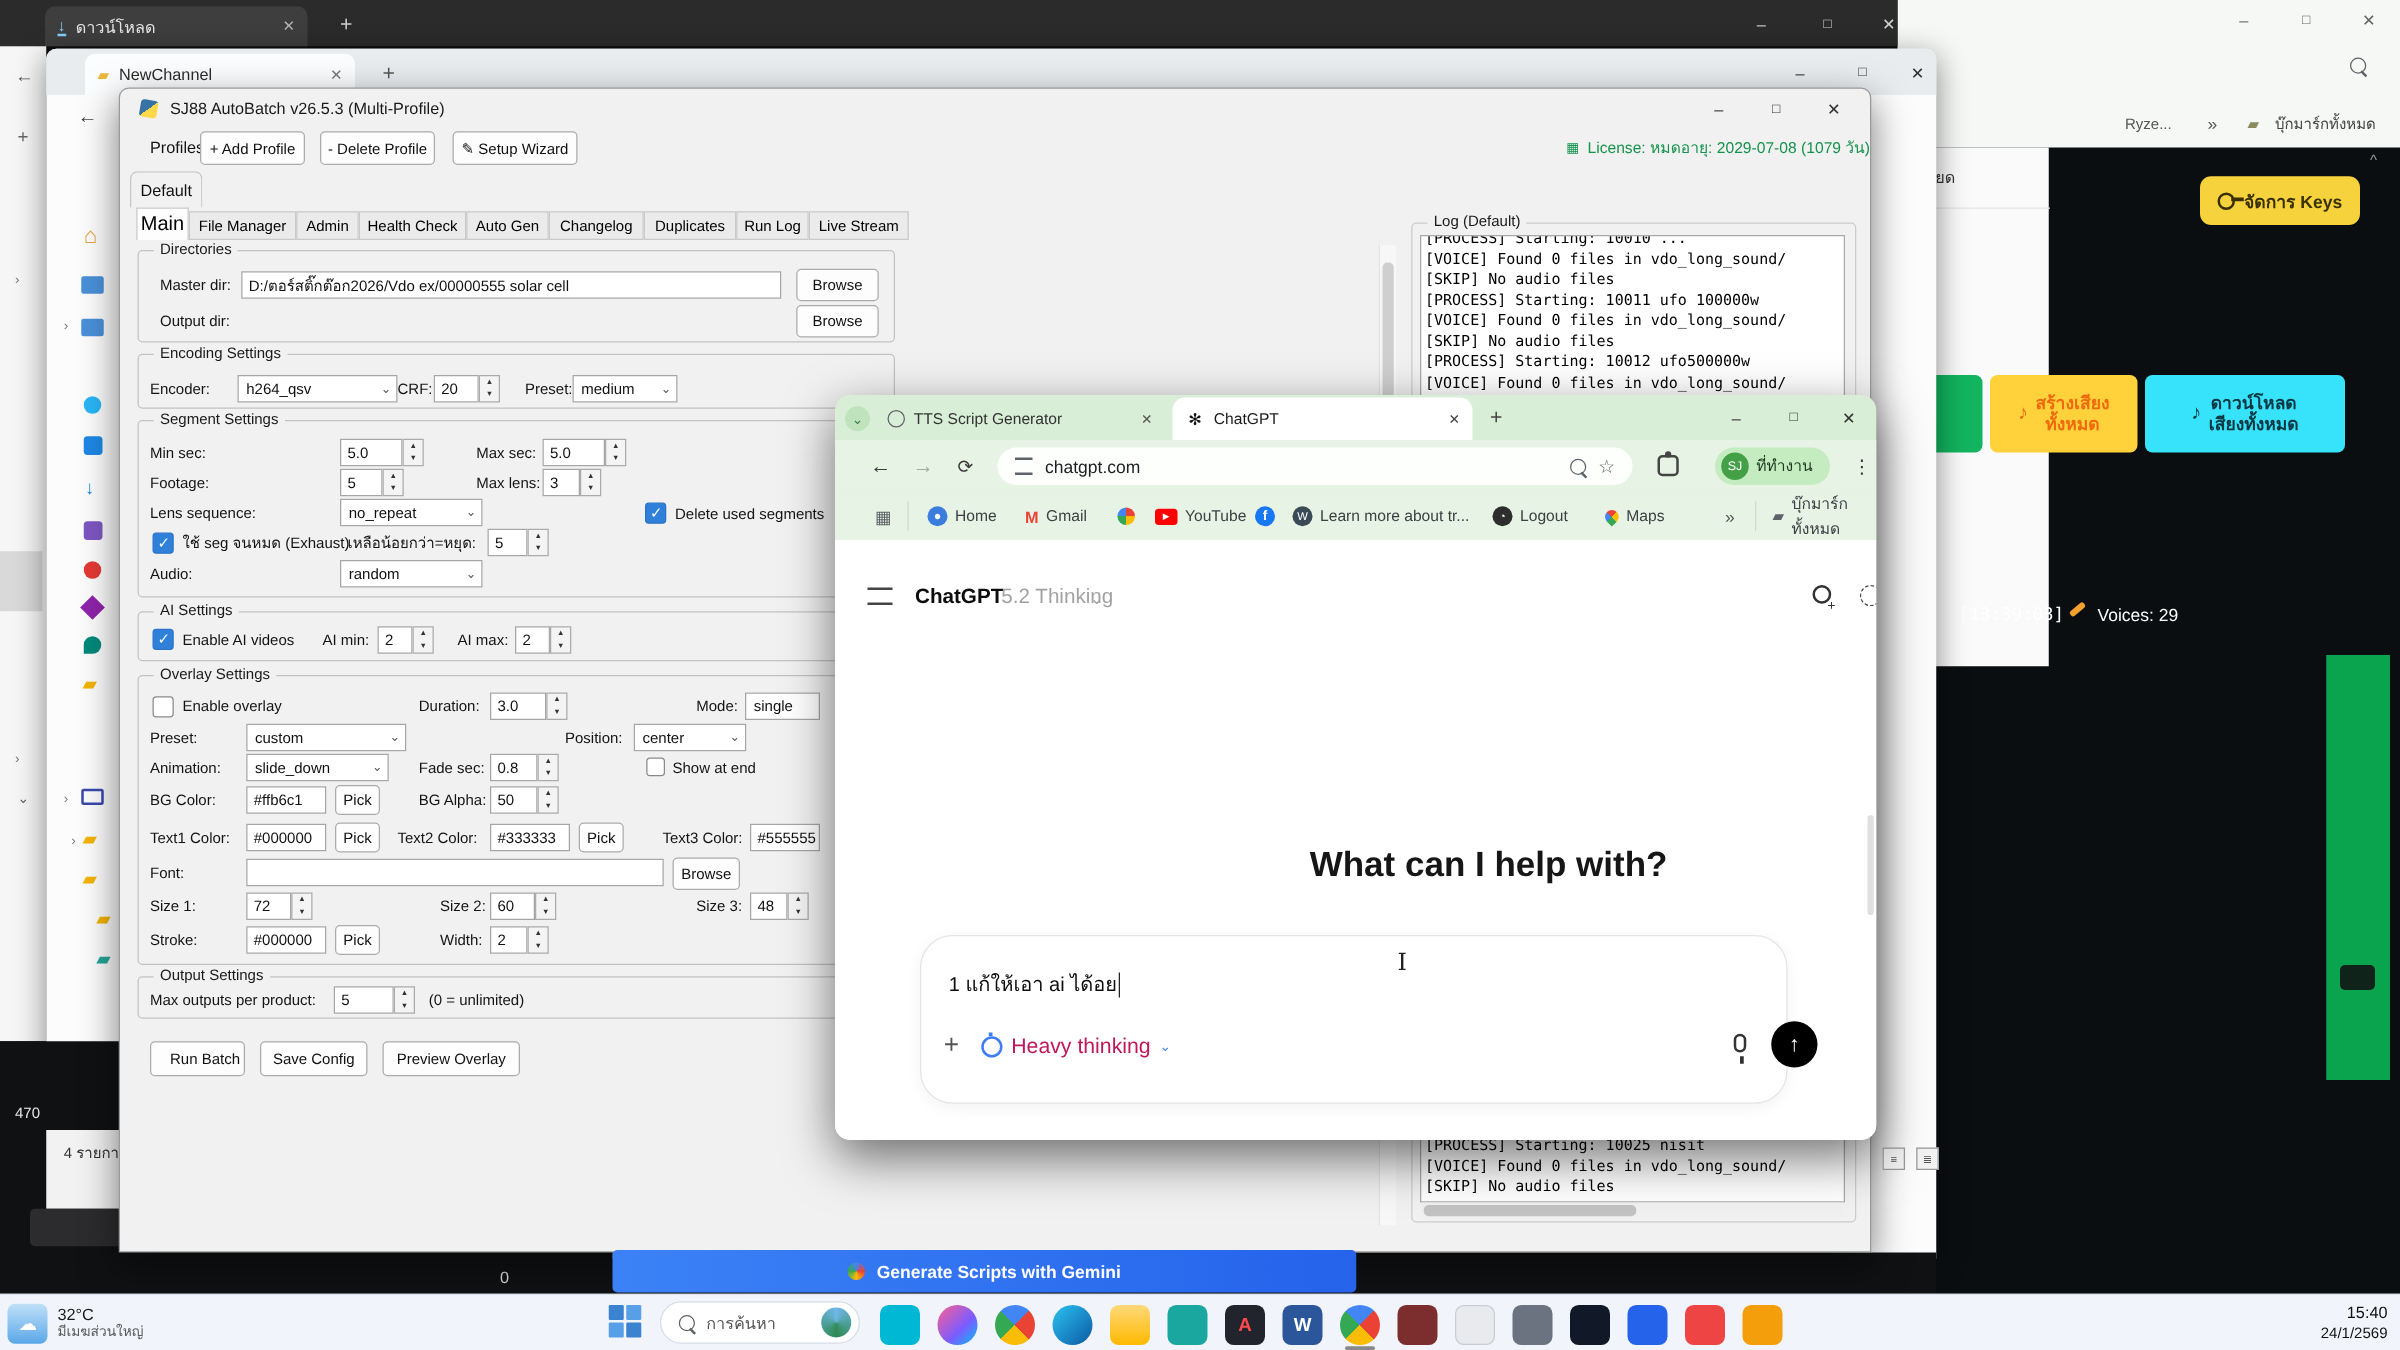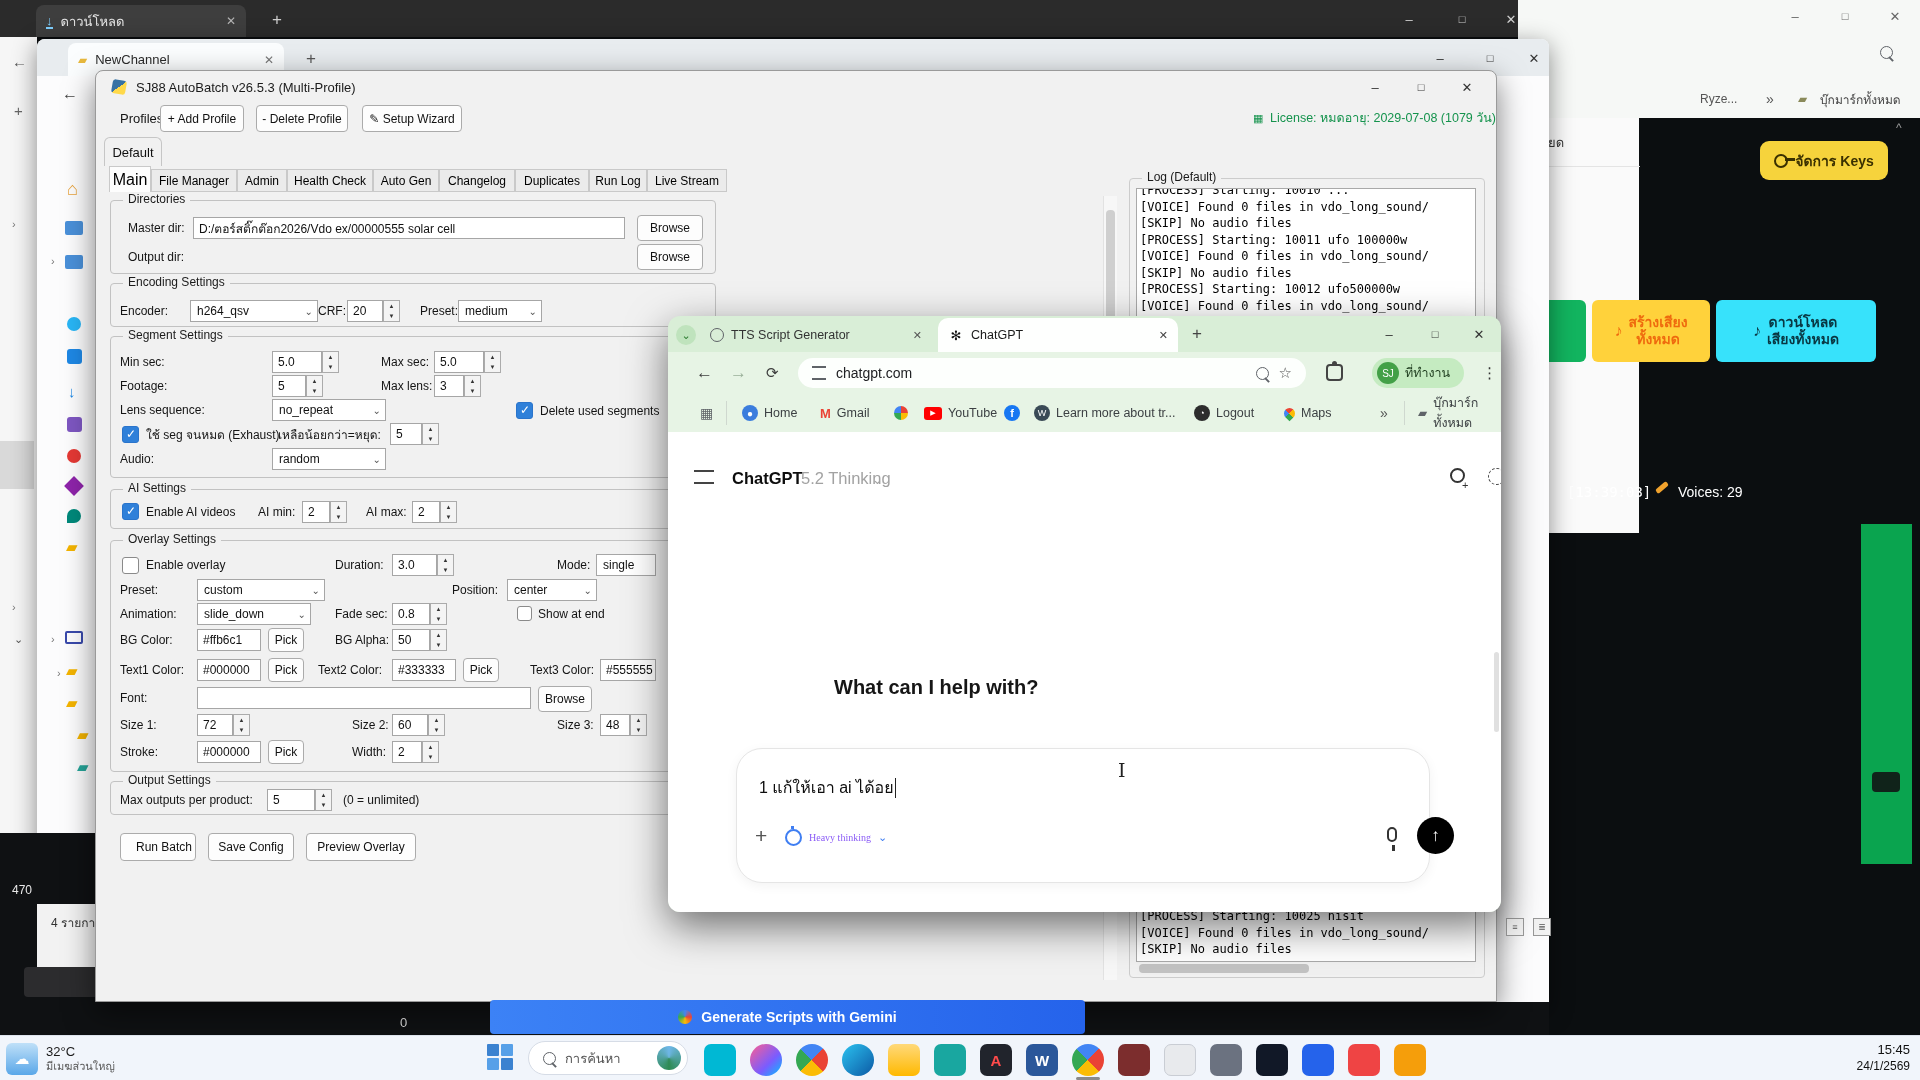--- a/index.html
+++ b/index.html
@@ -478,33 +478,33 @@
     <div class="ab" style="left:0;top:116px;width:833px;height:480px;background:#ffffff;border-radius:0 0 12px 12px;overflow:hidden;">
       <div class="ab" style="left:26px;top:38px;width:20px;height:14px;border-top:2px solid #444;border-bottom:2px solid #444;"></div>
       <div class="lb" style="left:64px;top:46px;font-size:16.5px;font-weight:bold;color:#0d0d0d;">ChatGPT</div>
       <div class="lb" style="left:133px;top:46px;font-size:16.5px;color:#a2a2a2;">5.2 Thinking</div>
       <div class="lb" style="left:204px;top:47px;font-size:13px;color:#a2a2a2;">⌄</div>
       <div class="ab" style="left:782px;top:36px;width:15px;height:15px;border:2px solid #333;border-radius:50%;">
         <span style="position:absolute;left:10px;top:9px;font-size:11px;color:#333;">+</span>
       </div>
       <div class="ab" style="left:820px;top:36px;width:17px;height:17px;border:1.8px dashed #444;border-radius:50%;"></div>
 
-      <div class="ab" style="left:166px;top:244px;width:500px;text-align:left;font-size:20px;font-weight:600;color:#161616;">What can I help with?</div>
+      <div class="ab" style="left:166px;top:244px;width:500px;text-align:right;font-size:28px;font-weight:600;color:#161616;">What can I help with?</div>
 
       <div class="ab" style="left:68px;top:316px;width:694px;height:135px;border:1px solid #e5e5e5;border-radius:26px;background:#fff;box-shadow:0 3px 12px rgba(0,0,0,.05);">
         <div class="ab" style="left:22px;top:26px;font-size:16px;color:#0d0d0d;display:flex;align-items:center;">
           <span>1 แก้ให้เอา ai ได้อย</span>
           <span style="display:inline-block;width:1.5px;height:20px;background:#222;margin-left:1px;"></span>
         </div>
         <div class="lb" style="left:18px;top:87px;font-size:21px;color:#555;">+</div>
         <div class="ab" style="left:48px;top:75px;height:26px;display:flex;align-items:center;gap:7px;">
           <span style="width:13px;height:13px;border:2px solid #3f7ef2;border-radius:50%;position:relative;flex:none;">
             <span style="position:absolute;left:4px;top:-5px;width:3px;height:3px;background:#3f7ef2;"></span>
           </span>
-          <span style="font-size:10px;color:#8b5cf6;font-family:Liberation Serif, serif;">Heavy thinking</span>
+          <span style="font-size:17px;color:#be185d;">Heavy thinking</span>
           <span style="font-size:11px;color:#3f7ef2;">⌄</span>
         </div>
         <div class="ab" style="left:650px;top:78px;width:10px;height:15px;border:2px solid #333;border-radius:6px;">
           <span style="position:absolute;left:2.5px;top:16px;width:3px;height:6px;background:#333;"></span>
         </div>
         <div class="ab" style="left:680px;top:68px;width:37px;height:37px;border-radius:50%;background:#000;color:#fff;display:flex;align-items:center;justify-content:center;font-size:17px;font-weight:bold;">↑</div>
       </div>
 
       <div class="lb" style="left:450px;top:338px;font-family:'DejaVu Serif',serif;font-size:19px;color:#222;">I</div>
       <div class="ab" style="left:826px;top:220px;width:5px;height:80px;background:#e0e0e0;border-radius:3px;"></div>
@@ -551,18 +551,18 @@
     <div class="ab" style="left: 1118px; top: 8px; width: 32px; height: 32px; border-radius: 7px; background: rgb(124, 45, 45);"></div>
     <div class="ab" style="left: 1164px; top: 8px; width: 32px; height: 32px; border-radius: 7px; border: 1px solid rgb(201, 205, 212); background: rgb(232, 234, 237);"></div>
     <div class="ab" style="left: 1210px; top: 8px; width: 32px; height: 32px; border-radius: 7px; background: rgb(107, 114, 128);"></div>
     <div class="ab" style="left: 1256px; top: 8px; width: 32px; height: 32px; border-radius: 7px; background: rgb(17, 24, 39);"></div>
     <div class="ab" style="left: 1302px; top: 8px; width: 32px; height: 32px; border-radius: 7px; background: rgb(37, 99, 235);"></div>
     <div class="ab" style="left: 1348px; top: 8px; width: 32px; height: 32px; border-radius: 7px; background: rgb(239, 68, 68);"></div>
     <div class="ab" style="left: 1394px; top: 8px; width: 32px; height: 32px; border-radius: 7px; background: rgb(245, 158, 11);"></div>
     <div class="ab" style="left:1076px;top:41px;width:24px;height:3px;background:#8a8a8a;border-radius:2px;"></div>
 
     <div class="ab" style="left:1790px;top:5px;width:120px;height:34px;display:flex;flex-direction:column;align-items:flex-end;justify-content:center;line-height:1.3;">
-      <span style="font-size:13px;color:#111;">15:45</span>
+      <span style="font-size:13px;color:#111;">15:40</span>
       <span style="font-size:12px;color:#111;">24/1/2569</span>
     </div>
   </div>
 
 </div>
 
 </body></html>

